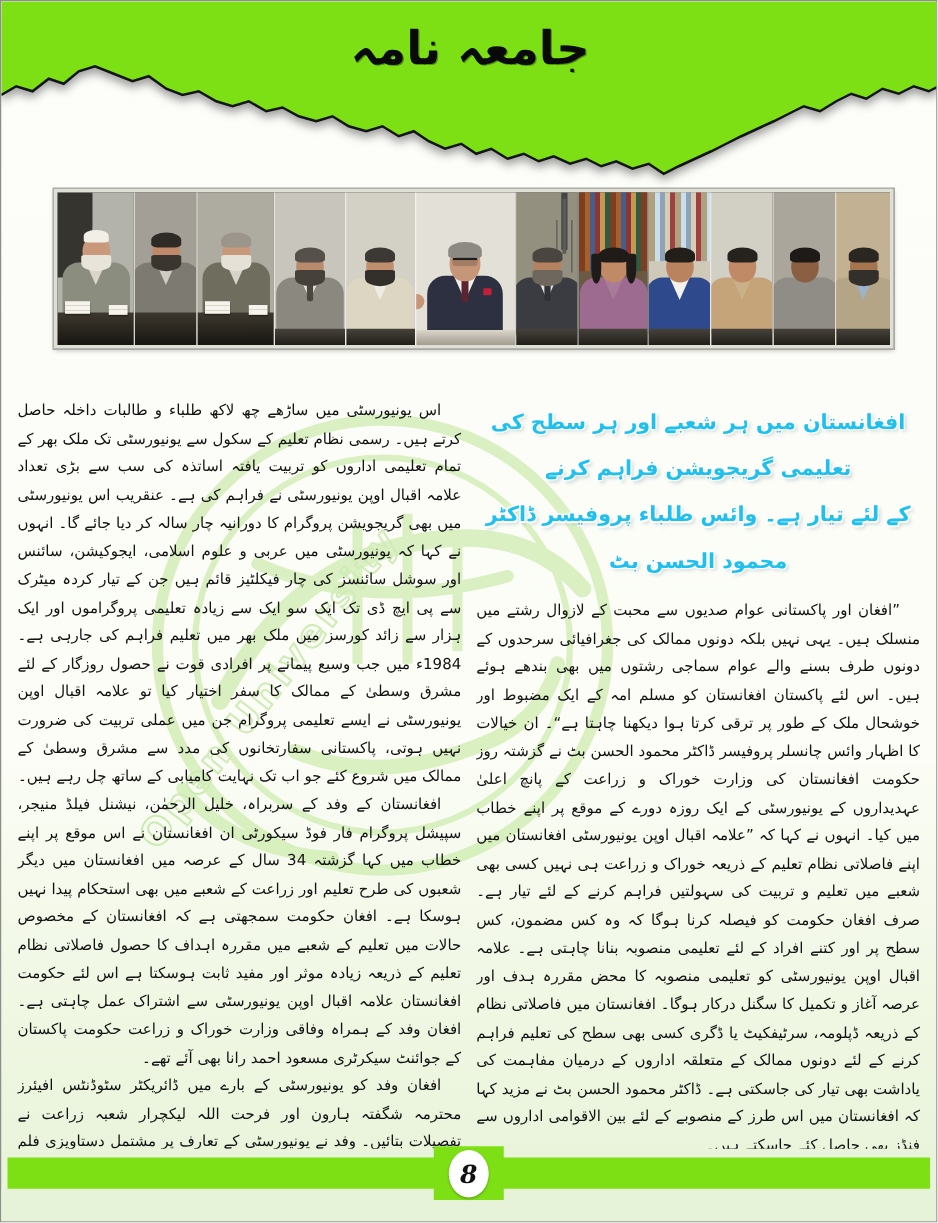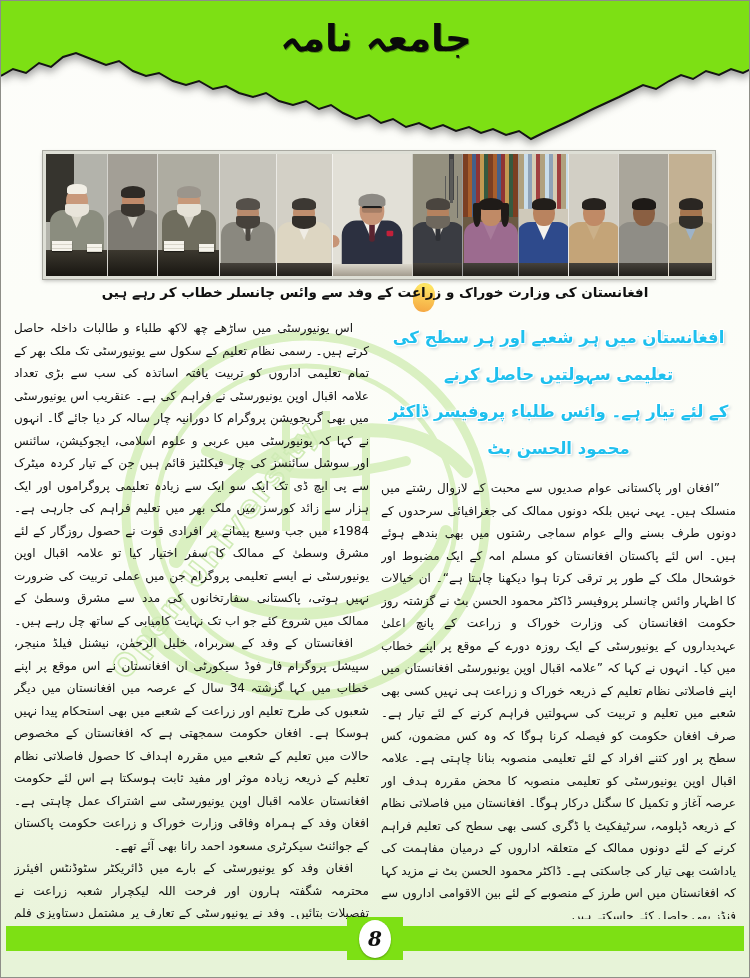--- a/index.html
+++ b/index.html
@@ -259,29 +259,25 @@
             <div class="beard" style="background: rgb(51, 48, 43);"></div>
           </div>
           <div class="torso" style="background: rgb(179, 165, 133);">
             <div class="shirt" style="background: rgb(157, 179, 201);"></div>
           </div>
         </div>
         <div class="table dark"></div>
       </div>
     </div>
 
-  <div class="caption-row">
-    <div class="caption-highlight"></div>
-    <span class="photo-caption">افغانستان کی وزارت خوراک و زراعت کے وفد سے وائس چانسلر خطاب کر رہے ہیں</span>
-  </div>
 
   <div class="cols">
     <div class="col">
       <div class="headline" dir="rtl" style="color: rgb(31, 192, 238);">
-          <div>افغانستان میں ہر شعبے اور ہر سطح کی تعلیمی سہولتیں حاصل کرنے</div>
+          <div>افغانستان میں ہر شعبے اور ہر سطح کی تعلیمی گریجویشن فراہم کرنے</div>
           <div>کے لئے تیار ہے۔ وائس طلباء پروفیسر ڈاکٹر محمود الحسن بٹ</div>
         </div>
       <div>
           <p dir="rtl">”افغان اور پاکستانی عوام صدیوں سے محبت کے لازوال رشتے میں منسلک ہیں۔ یہی نہیں بلکہ دونوں ممالک کی جغرافیائی سرحدوں کے دونوں طرف بسنے والے عوام سماجی رشتوں میں بھی بندھے ہوئے ہیں۔ اس لئے پاکستان افغانستان کو مسلم امہ کے ایک مضبوط اور خوشحال ملک کے طور پر ترقی کرتا ہوا دیکھنا چاہتا ہے“۔ ان خیالات کا اظہار وائس چانسلر پروفیسر ڈاکٹر محمود الحسن بٹ نے گزشتہ روز حکومت افغانستان کی وزارت خوراک و زراعت کے پانچ اعلیٰ عہدیداروں کے یونیورسٹی کے ایک روزہ دورے کے موقع پر اپنے خطاب میں کیا۔ انہوں نے کہا کہ ”علامہ اقبال اوپن یونیورسٹی افغانستان میں اپنے فاصلاتی نظام تعلیم کے ذریعہ خوراک و زراعت ہی نہیں کسی بھی شعبے میں تعلیم و تربیت کی سہولتیں فراہم کرنے کے لئے تیار ہے۔ صرف افغان حکومت کو فیصلہ کرنا ہوگا کہ وہ کس مضمون، کس سطح پر اور کتنے افراد کے لئے تعلیمی منصوبہ بنانا چاہتی ہے۔ علامہ اقبال اوپن یونیورسٹی کو تعلیمی منصوبہ کا محض مقررہ ہدف اور عرصہ آغاز و تکمیل کا سگنل درکار ہوگا۔ افغانستان میں فاصلاتی نظام کے ذریعہ ڈپلومہ، سرٹیفکیٹ یا ڈگری کسی بھی سطح کی تعلیم فراہم کرنے کے لئے دونوں ممالک کے متعلقہ اداروں کے درمیان مفاہمت کی یاداشت بھی تیار کی جاسکتی ہے۔ ڈاکٹر محمود الحسن بٹ نے مزید کہا کہ افغانستان میں اس طرز کے منصوبے کے لئے بین الاقوامی اداروں سے فنڈز بھی حاصل کئے جاسکتے ہیں۔</p>
         </div>
     </div>
     <div class="col">
       <div>
           <p dir="rtl">اس یونیورسٹی میں ساڑھے چھ لاکھ طلباء و طالبات داخلہ حاصل کرتے ہیں۔ رسمی نظام تعلیم کے سکول سے یونیورسٹی تک ملک بھر کے تمام تعلیمی اداروں کو تربیت یافتہ اساتذہ کی سب سے بڑی تعداد علامہ اقبال اوپن یونیورسٹی نے فراہم کی ہے۔ عنقریب اس یونیورسٹی میں بھی گریجویشن پروگرام کا دورانیہ چار سالہ کر دیا جائے گا۔ انہوں نے کہا کہ یونیورسٹی میں عربی و علوم اسلامی، ایجوکیشن، سائنس اور سوشل سائنسز کی چار فیکلٹیز قائم ہیں جن کے تیار کردہ میٹرک سے پی ایچ ڈی تک ایک سو ایک سے زیادہ تعلیمی پروگراموں اور ایک ہزار سے زائد کورسز میں ملک بھر میں تعلیم فراہم کی جارہی ہے۔ 1984ء میں جب وسیع پیمانے پر افرادی قوت نے حصول روزگار کے لئے مشرق وسطیٰ کے ممالک کا سفر اختیار کیا تو علامہ اقبال اوپن یونیورسٹی نے ایسے تعلیمی پروگرام جن میں عملی تربیت کی ضرورت نہیں ہوتی، پاکستانی سفارتخانوں کی مدد سے مشرق وسطیٰ کے ممالک میں شروع کئے جو اب تک نہایت کامیابی کے ساتھ چل رہے ہیں۔</p>
           <p dir="rtl">افغانستان کے وفد کے سربراہ، خلیل الرحمٰن، نیشنل فیلڈ منیجر، سپیشل پروگرام فار فوڈ سیکورٹی ان افغانستان نے اس موقع پر اپنے خطاب میں کہا گزشتہ 34 سال کے عرصہ میں افغانستان میں دیگر شعبوں کی طرح تعلیم اور زراعت کے شعبے میں بھی استحکام پیدا نہیں ہوسکا ہے۔ افغان حکومت سمجھتی ہے کہ افغانستان کے مخصوص حالات میں تعلیم کے شعبے میں مقررہ اہداف کا حصول فاصلاتی نظام تعلیم کے ذریعہ زیادہ موثر اور مفید ثابت ہوسکتا ہے اس لئے حکومت افغانستان علامہ اقبال اوپن یونیورسٹی سے اشتراک عمل چاہتی ہے۔ افغان وفد کے ہمراہ وفاقی وزارت خوراک و زراعت حکومت پاکستان کے جوائنٹ سیکرٹری مسعود احمد رانا بھی آئے تھے۔</p>

